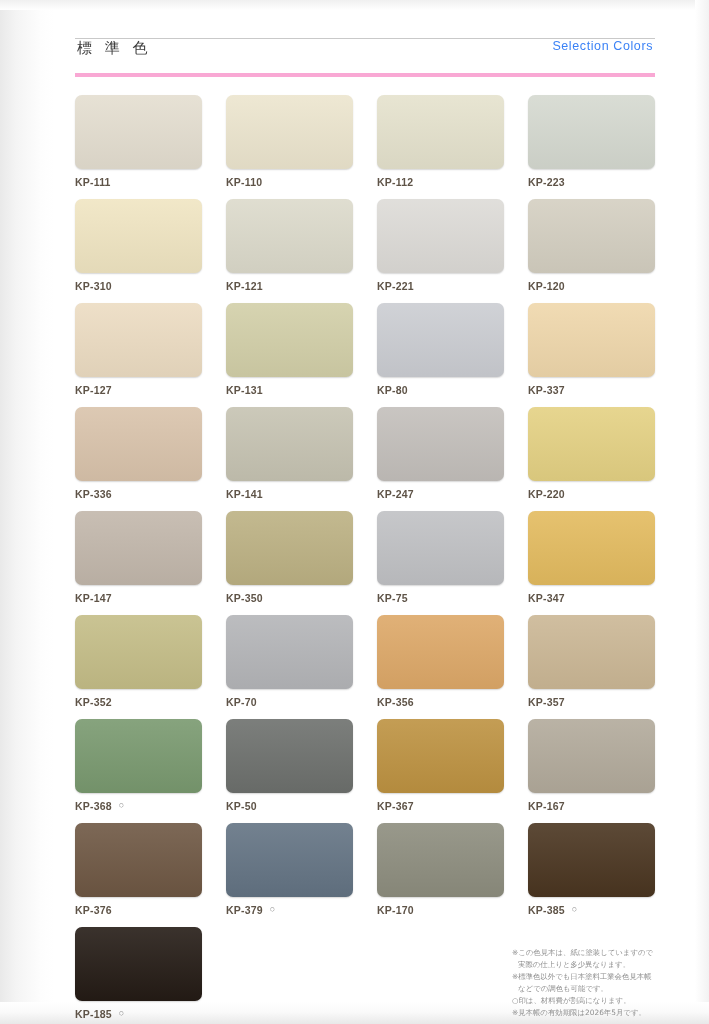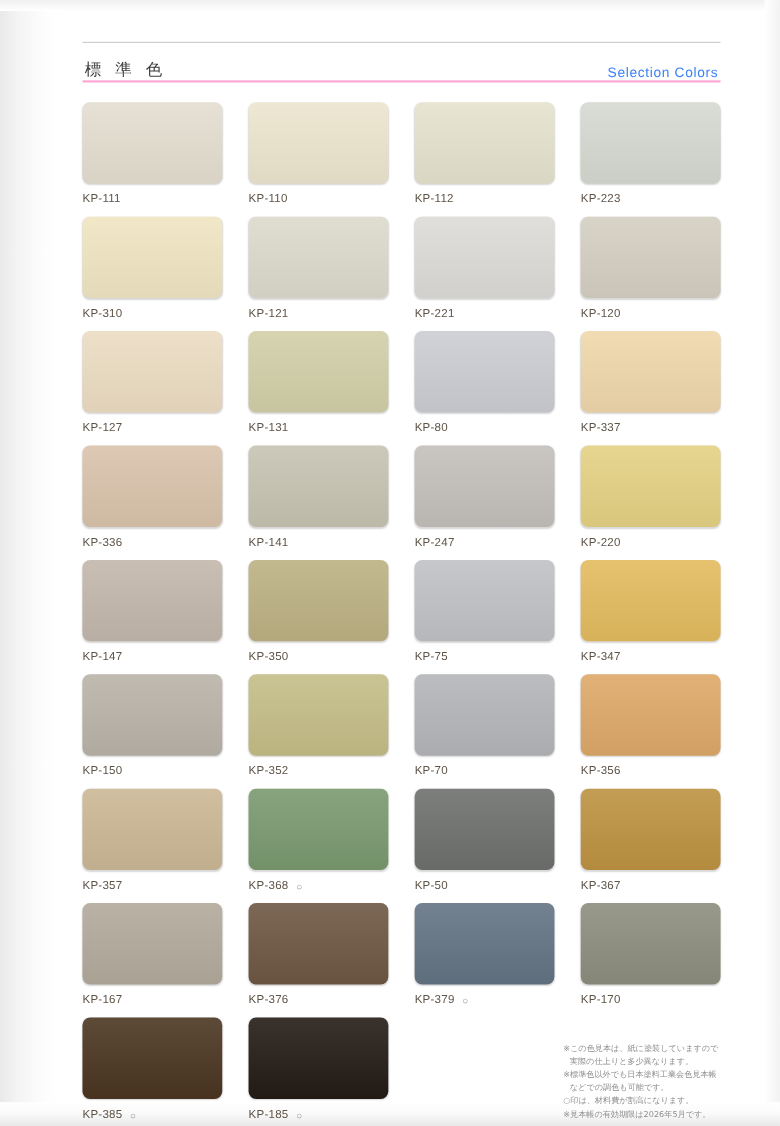--- a/index.html
+++ b/index.html
@@ -62,23 +62,23 @@
     left: 75px;
     top: 38px;
     width: 580px;
   }
 
   
   .header {
     position: relative;
     height: 34px;
     border-top: 1px solid #c9c9c9;
-    border-bottom: 2px solid #f9a8d4;
+    border-bottom: 4px solid #f9a8d4;
     display: flex;
-    align-items: flex-end;
+    align-items: flex-start;
     justify-content: space-between;
   }
   .header-title-jp {
     font-size: 15px;
     letter-spacing: 4px;
     color: #3c3c3c;
     font-family: "DejaVu Sans", "Liberation Sans", sans-serif;
     padding-left: 2px;
   }
   .header-title-en {
@@ -111,22 +111,23 @@
     content: "";
     position: absolute;
     inset: 0;
     border-radius: 7px;
     background: linear-gradient(to bottom, rgba(255,255,255,0.10), rgba(0,0,0,0.05));
     pointer-events: none;
   }
   .label-row {
     margin-top: 5px;
     display: flex;
-    align-items: flex-end;
+    align-items: center;
     height: 15px;
+    font-weight: bold;
   }
   .label-code {
     font-size: 10.5px;
     color: #5e5347;
     letter-spacing: 0.2px;
     font-family: "Liberation Sans", sans-serif;
   }
   .label-mark {
     margin-left: 7px;
     font-size: 9px;
@@ -286,26 +287,20 @@
             <span class="label-code">KP-75</span>
           </div>
         </div>
         <div class="cell">
           <div class="chip" style="background: rgb(227, 187, 95);"></div>
           <div class="label-row">
             <span class="label-code">KP-347</span>
           </div>
         </div>
         <div class="cell">
-          <div class="chip" style="background: rgb(185, 179, 168);"></div>
-          <div class="label-row">
-            <span class="label-code">KP-150</span>
-          </div>
-        </div>
-        <div class="cell">
           <div class="chip" style="background: rgb(196, 189, 135);"></div>
           <div class="label-row">
             <span class="label-code">KP-352</span>
           </div>
         </div>
         <div class="cell">
           <div class="chip" style="background: rgb(180, 181, 184);"></div>
           <div class="label-row">
             <span class="label-code">KP-70</span>
           </div>

